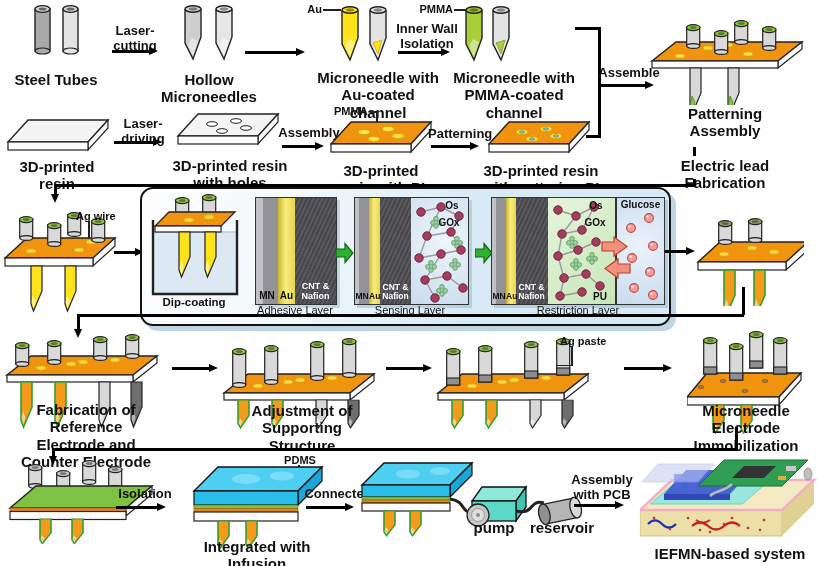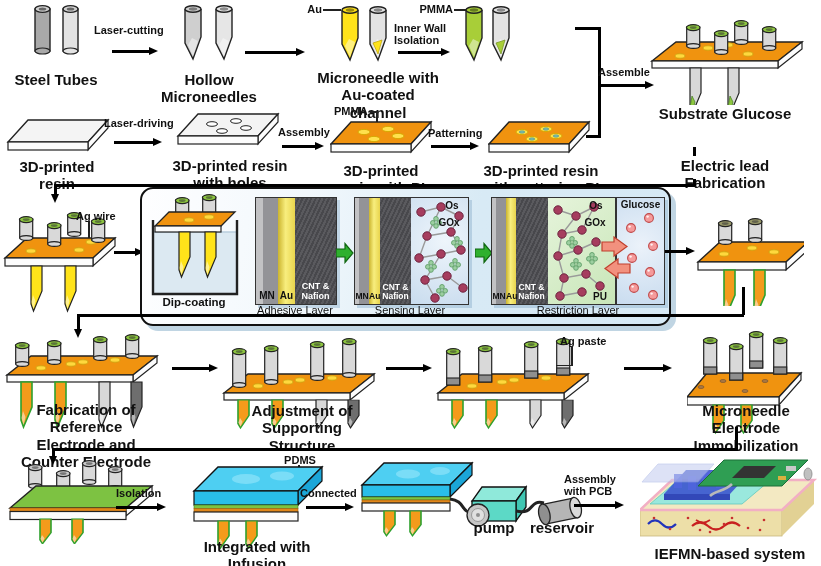--- a/index.html
+++ b/index.html
@@ -1,20 +1,20 @@
 <!DOCTYPE html>
 <html><head>
 <meta charset="utf-8">
 <style>
   html,body{margin:0;padding:0;background:#fff;}
   #stage{position:relative;width:821px;height:566px;background:#fff;overflow:hidden;
          font-family:"Liberation Sans",sans-serif;color:#111;}
   .abs{position:absolute;}
   .lbl{position:absolute;font-weight:bold;font-size:15px;line-height:1.16;text-align:center;color:#111;}
-  .albl{position:absolute;font-weight:bold;font-size:11px;line-height:1.12;text-align:left;color:#111;}
+  .albl{position:absolute;font-weight:bold;font-size:13px;line-height:1.12;text-align:center;color:#111;}
   .cl{position:absolute;text-align:left;font-weight:bold;font-size:11px;color:#111;}
   .harrow{position:absolute;height:2.6px;background:#000;}
   .harrow:after{content:'';position:absolute;right:-8px;top:-3.4px;width:0;height:0;
     border-left:9px solid #000;border-top:4.7px solid transparent;border-bottom:4.7px solid transparent;}
   .varrow{position:absolute;width:2.6px;background:#000;}
   .varrow:after{content:'';position:absolute;bottom:-8px;left:-3.4px;width:0;height:0;
     border-top:9px solid #000;border-left:4.7px solid transparent;border-right:4.7px solid transparent;}
   .hline{position:absolute;height:2.6px;background:#000;}
   .vline{position:absolute;width:2.6px;background:#000;}
   .clh{position:absolute;height:1.6px;background:#222;}
@@ -140,20 +140,21 @@
 <div class="albl" style="left:394px;top:22px;width:66px">Inner Wall Isolation</div>
 <div class="harrow" style="left:398px;top:51px;width:44px"></div>
 
 <div class="cl" style="left:413px;top:3px;width:40px;text-align:right">PMMA</div>
 <div class="clh" style="left:454px;top:9px;width:12px"></div>
 <svg class="abs" style="left:462px;top:2px" width="58" height="64">
   <use href="#bigneedle" x="4" y="4" style="color:#A8CE38"></use>
       <use href="#bigneedle" x="31" y="4" style="color:#E3E3E3"></use>
   <polygon points="34,41 39,52 43,38" fill="#A8CE38" stroke="#6F8F1C" stroke-width="0.7"></polygon>
 </svg>
+<div class="lbl" style="left:443px;top:69px;width:142px">Microneedle with PMMA-coated channel</div>
 
 <div class="hline" style="left:575px;top:27px;width:25px"></div>
 <div class="vline" style="left:598px;top:27px;height:111px"></div>
 <div class="hline" style="left:586px;top:135.4px;width:14px"></div>
 <div class="albl" style="left:598px;top:66px;width:62px">Assemble</div>
 <div class="harrow" style="left:600px;top:84px;width:46px"></div>
 
 <svg class="abs" style="left:650px;top:20px" width="156" height="85">
   <use href="#board150" x="2" y="22"></use>
   <use href="#dot" x="30" y="36"></use>
@@ -161,21 +162,21 @@
       <use href="#dot" x="98" y="34"></use>
       <use href="#dot" x="78" y="25"></use>
       <use href="#dot" x="120" y="28"></use>
   <use href="#tube" x="36" y="4" style="color:#8DC63F"></use>
       <use href="#tube" x="64" y="10" style="color:#8DC63F"></use>
   <use href="#tube" x="84" y="0" style="color:#8DC63F"></use>
       <use href="#tube" x="112" y="6" style="color:#8DC63F"></use>
   <use href="#needlegr" x="40" y="48" transform="scale(1,1)" height="36"></use>
       <use href="#needlegr" x="78" y="48"></use>
 </svg>
-<div class="lbl" style="left:655px;top:105px;width:140px">Substrate Glucose</div>
+<div class="lbl" style="left:655px;top:105px;width:140px">Patterning Assembly</div>
 
 <svg class="abs" style="left:6px;top:118px" width="104" height="46">
   <use href="#slab" x="2" y="2" style="color:#F4F4F4"></use>
 </svg>
 <div class="lbl" style="left:0px;top:158px;width:114px">3D-printed resin</div>
 
 <div class="albl" style="left:104px;top:117px;width:78px">Laser-driving</div>
 <div class="harrow" style="left:114px;top:141px;width:40px"></div>
 
 <svg class="abs" style="left:176px;top:112px" width="106" height="48">

